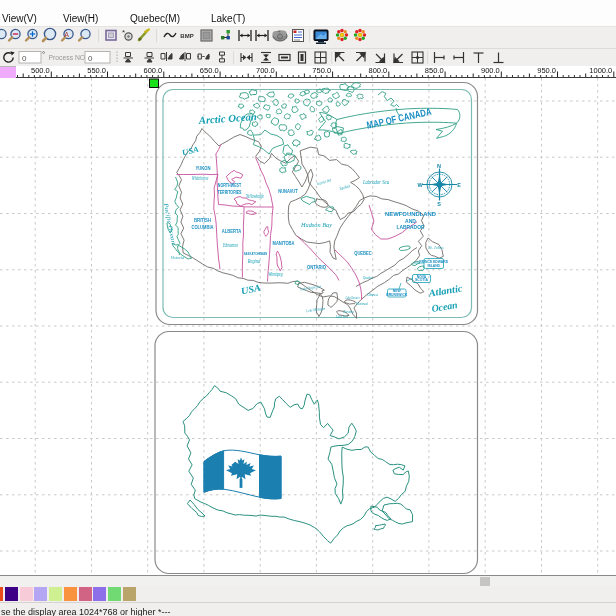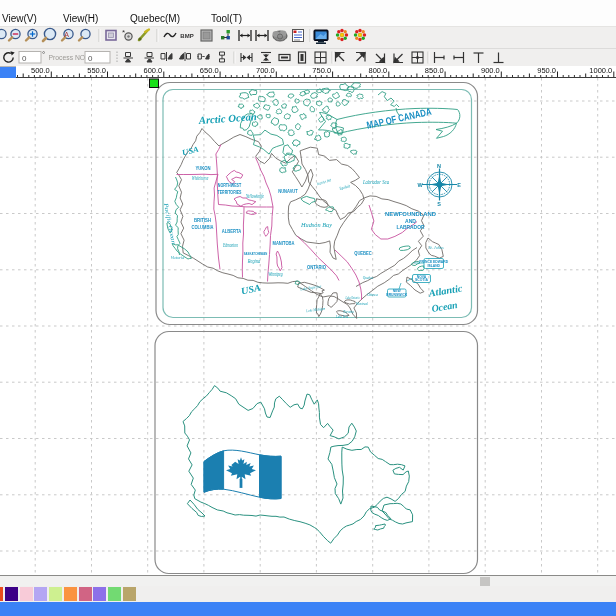--- a/index.html
+++ b/index.html
@@ -1,18 +1,18 @@
 <!DOCTYPE html>
 <html><head>
 <meta charset="utf-8">
 <style>
 svg{display:block;}
 html,body{margin:0;padding:0;}
 body{width:616px;height:616px;overflow:hidden;font-family:"Liberation Sans",sans-serif;background:#fff;}
-#app{position:relative;width:616px;height:616px;background:#3b82f6;overflow:hidden;}
+#app{position:relative;width:616px;height:616px;background:#f0abfc;overflow:hidden;}
 .abs{position:absolute;}
 #menubar{left:0;top:0;width:616px;height:26px;background:#fdfdfd;}
 #menubar span{position:absolute;top:13px;font-size:10px;color:#111;}
 #tb1{left:0;top:26px;width:616px;height:22px;background:#f0efee;border-top:1px solid #e5e4e2;}
 #tb2{left:0;top:48px;width:616px;height:17px;background:#f0efee;border-top:1px solid #dcdbda;border-bottom:1px solid #b8b7b5;}
 #ruler{left:16px;top:66px;width:616px;height:12px;background:#fff;}
 #canvas{left:0;top:78px;width:616px;height:497px;background:#fff;}
 #hscroll{left:0;top:575px;width:616px;height:11px;background:#f1f1f0;border-top:1px solid #8a8a88;}
 #hthumb{left:480px;top:1px;width:10px;height:9px;background:#c6c5c3;}
 #palette{left:0;top:586px;width:616px;height:16px;background:#f0efee;}
@@ -20,21 +20,21 @@
 #status{left:0;top:602px;width:616px;height:14px;background:#f0efee;border-top:1px solid #d5d4d2;}
 #status span{position:absolute;left:1px;top:4px;font-size:9px;color:#1a1a1a;}
 </style>
 </head>
 <body>
 <div id="app">
   <div class="abs" id="menubar">
     <span style="left:2px">View(V)</span>
     <span style="left:63px">View(H)</span>
     <span style="left:130px">Quebec(M)</span>
-    <span style="left:211px">Tool(T)</span>
+    <span style="left:211px">Lake(T)</span>
   </div>
   <div class="abs" id="tb1">
     <svg width="616" height="22">
         <g>
           <circle cx="1.5" cy="7.0" r="4.6" fill="#dce9f5" stroke="#3a5a8c" stroke-width="1.3"></circle>
           <line x1="-1.8" y1="10.3" x2="-5" y2="13.5" stroke="#b5905a" stroke-width="2.4" stroke-linecap="round"></line>
         </g>
         <g>
           <circle cx="15.5" cy="7.0" r="4.6" fill="#dce9f5" stroke="#3a5a8c" stroke-width="1.3"></circle>
           <line x1="12.2" y1="10.3" x2="9" y2="13.5" stroke="#b5905a" stroke-width="2.4" stroke-linecap="round"></line>
@@ -604,13 +604,16 @@
     <div style="left:5px;background:#3c0187"></div>
     <div style="left:19.7px;background:#f8cbd8"></div>
     <div style="left:34.4px;background:#b4a6f3"></div>
     <div style="left:49.1px;background:#cef090"></div>
     <div style="left:63.8px;background:#fa9340"></div>
     <div style="left:78.5px;background:#d16484"></div>
     <div style="left:93.2px;background:#8d70e9"></div>
     <div style="left:107.9px;background:#72da72"></div>
     <div style="left:122.6px;background:#b9a56a"></div>
   </div>
+  <div class="abs" id="status">
+      <span>se the display area 1024*768 or higher *---</span>
+    </div>
 </div>
 
 </body></html>

